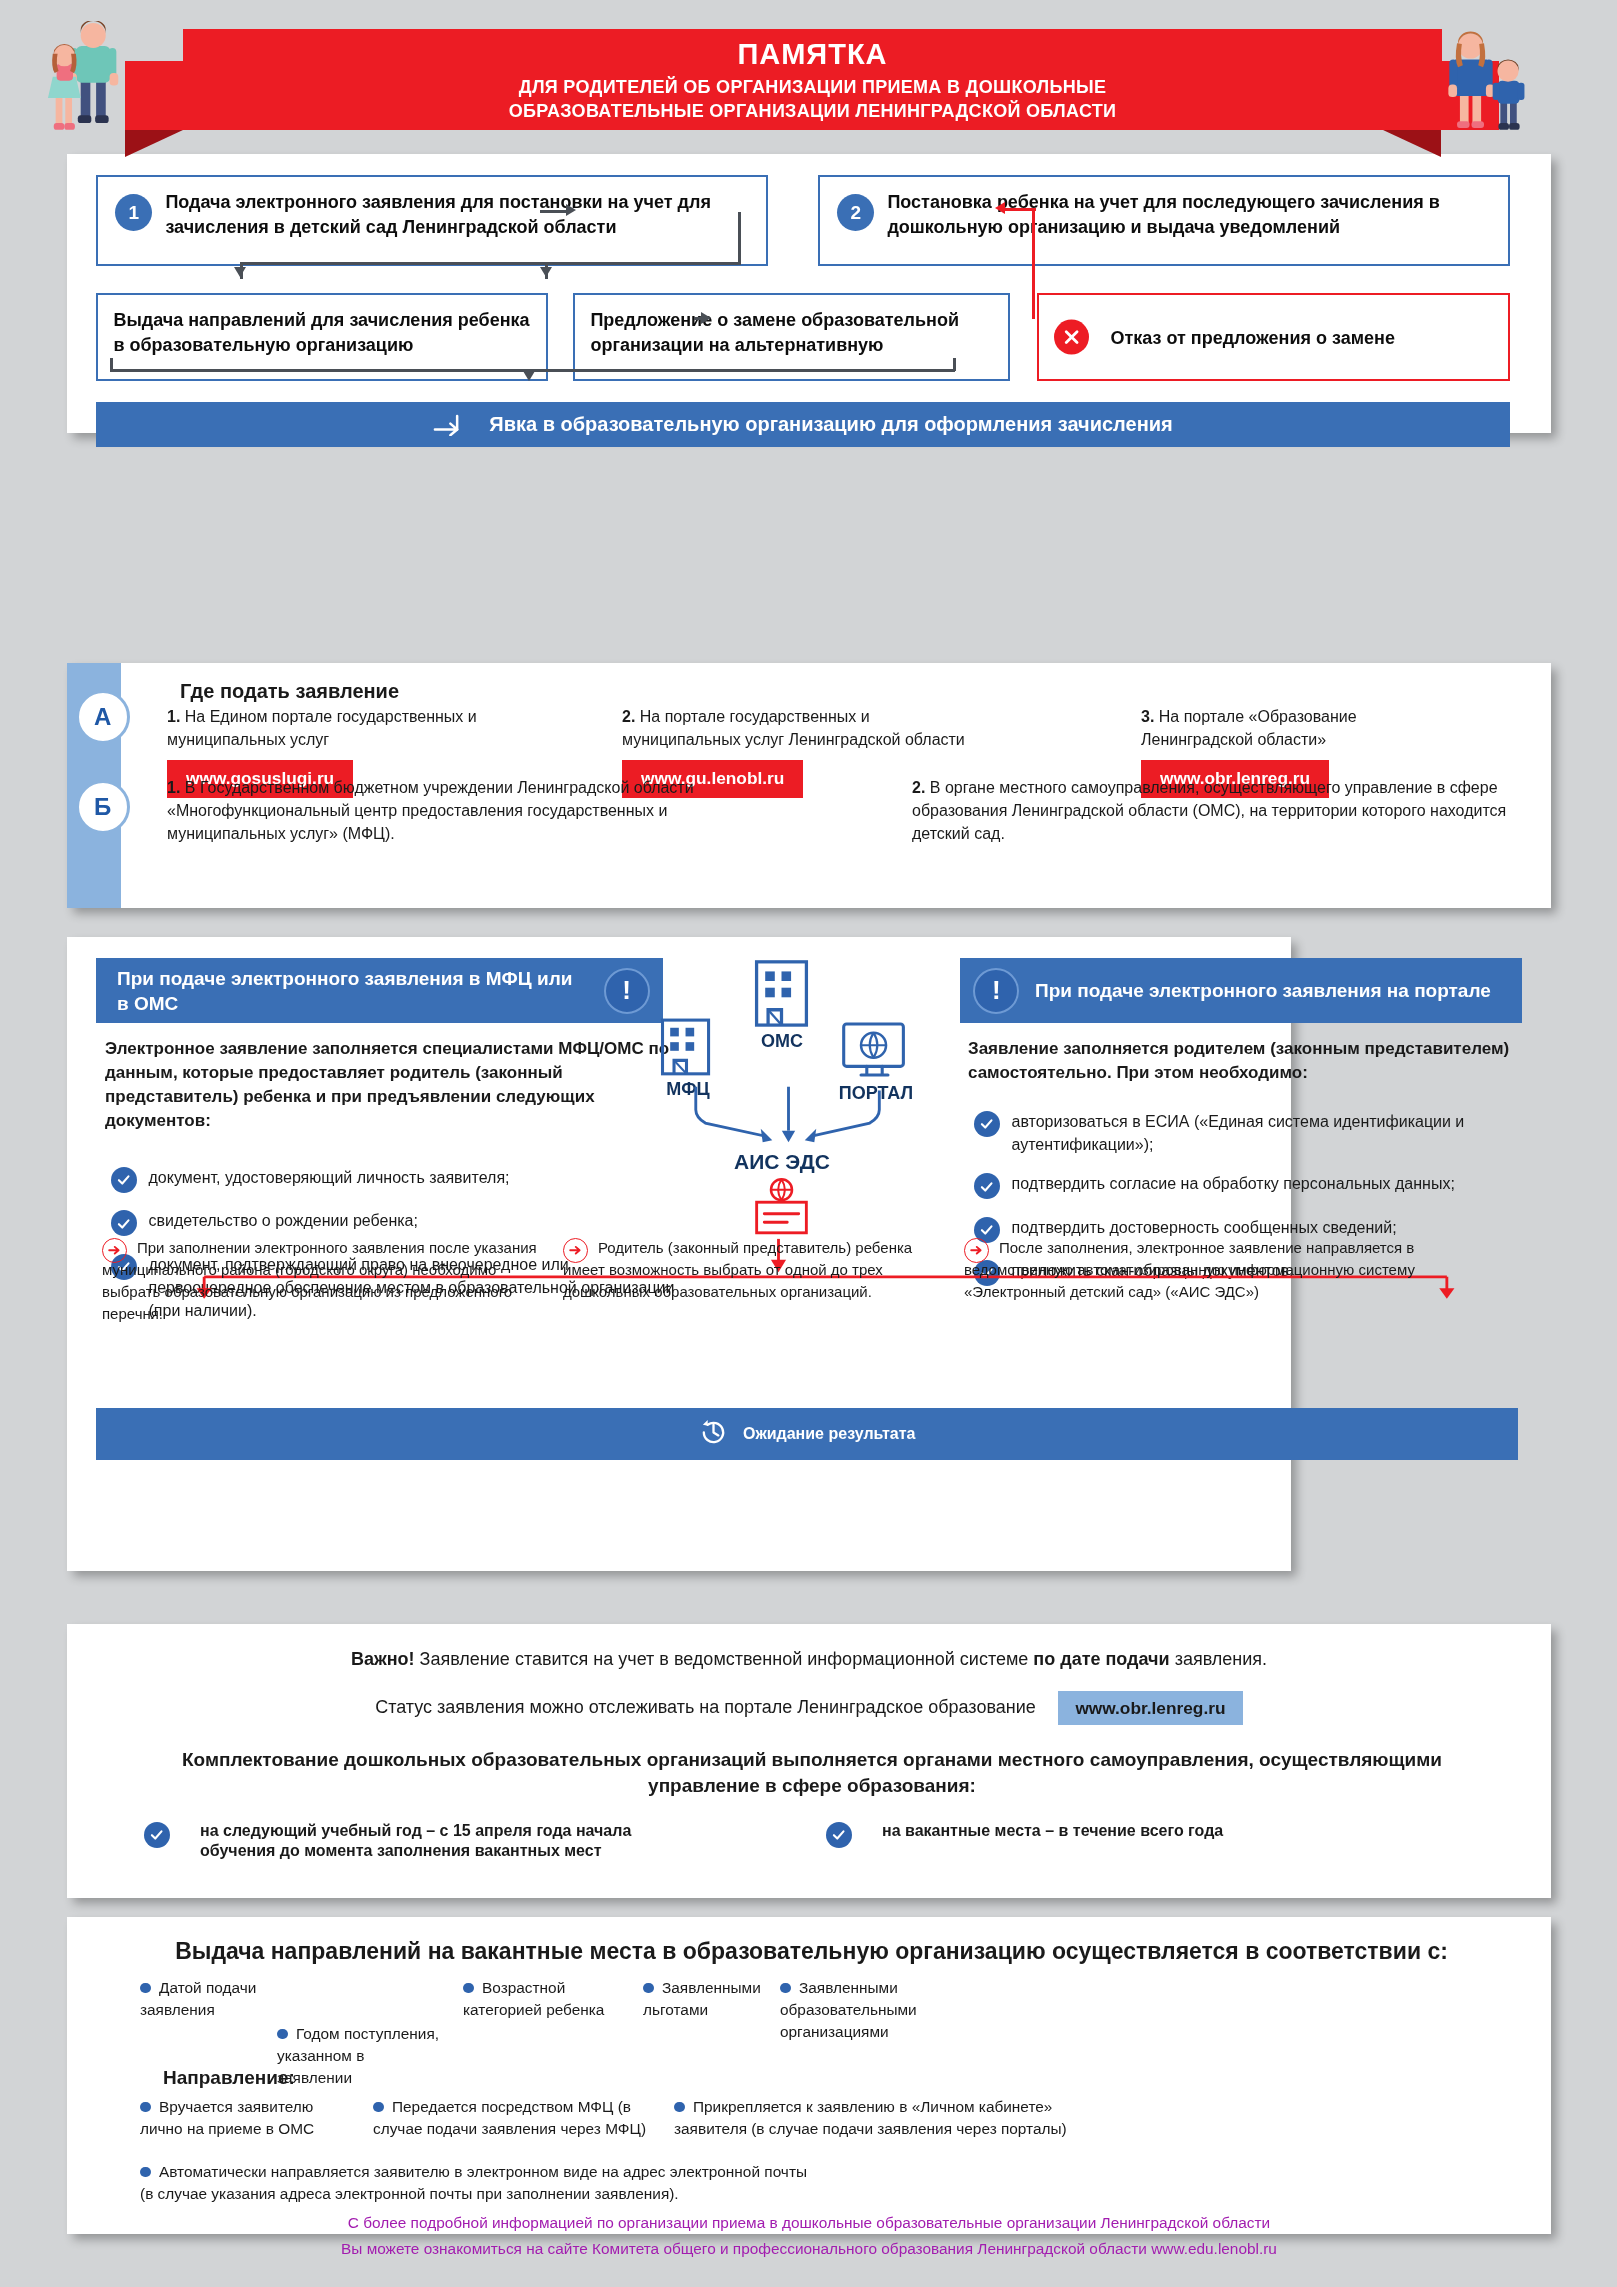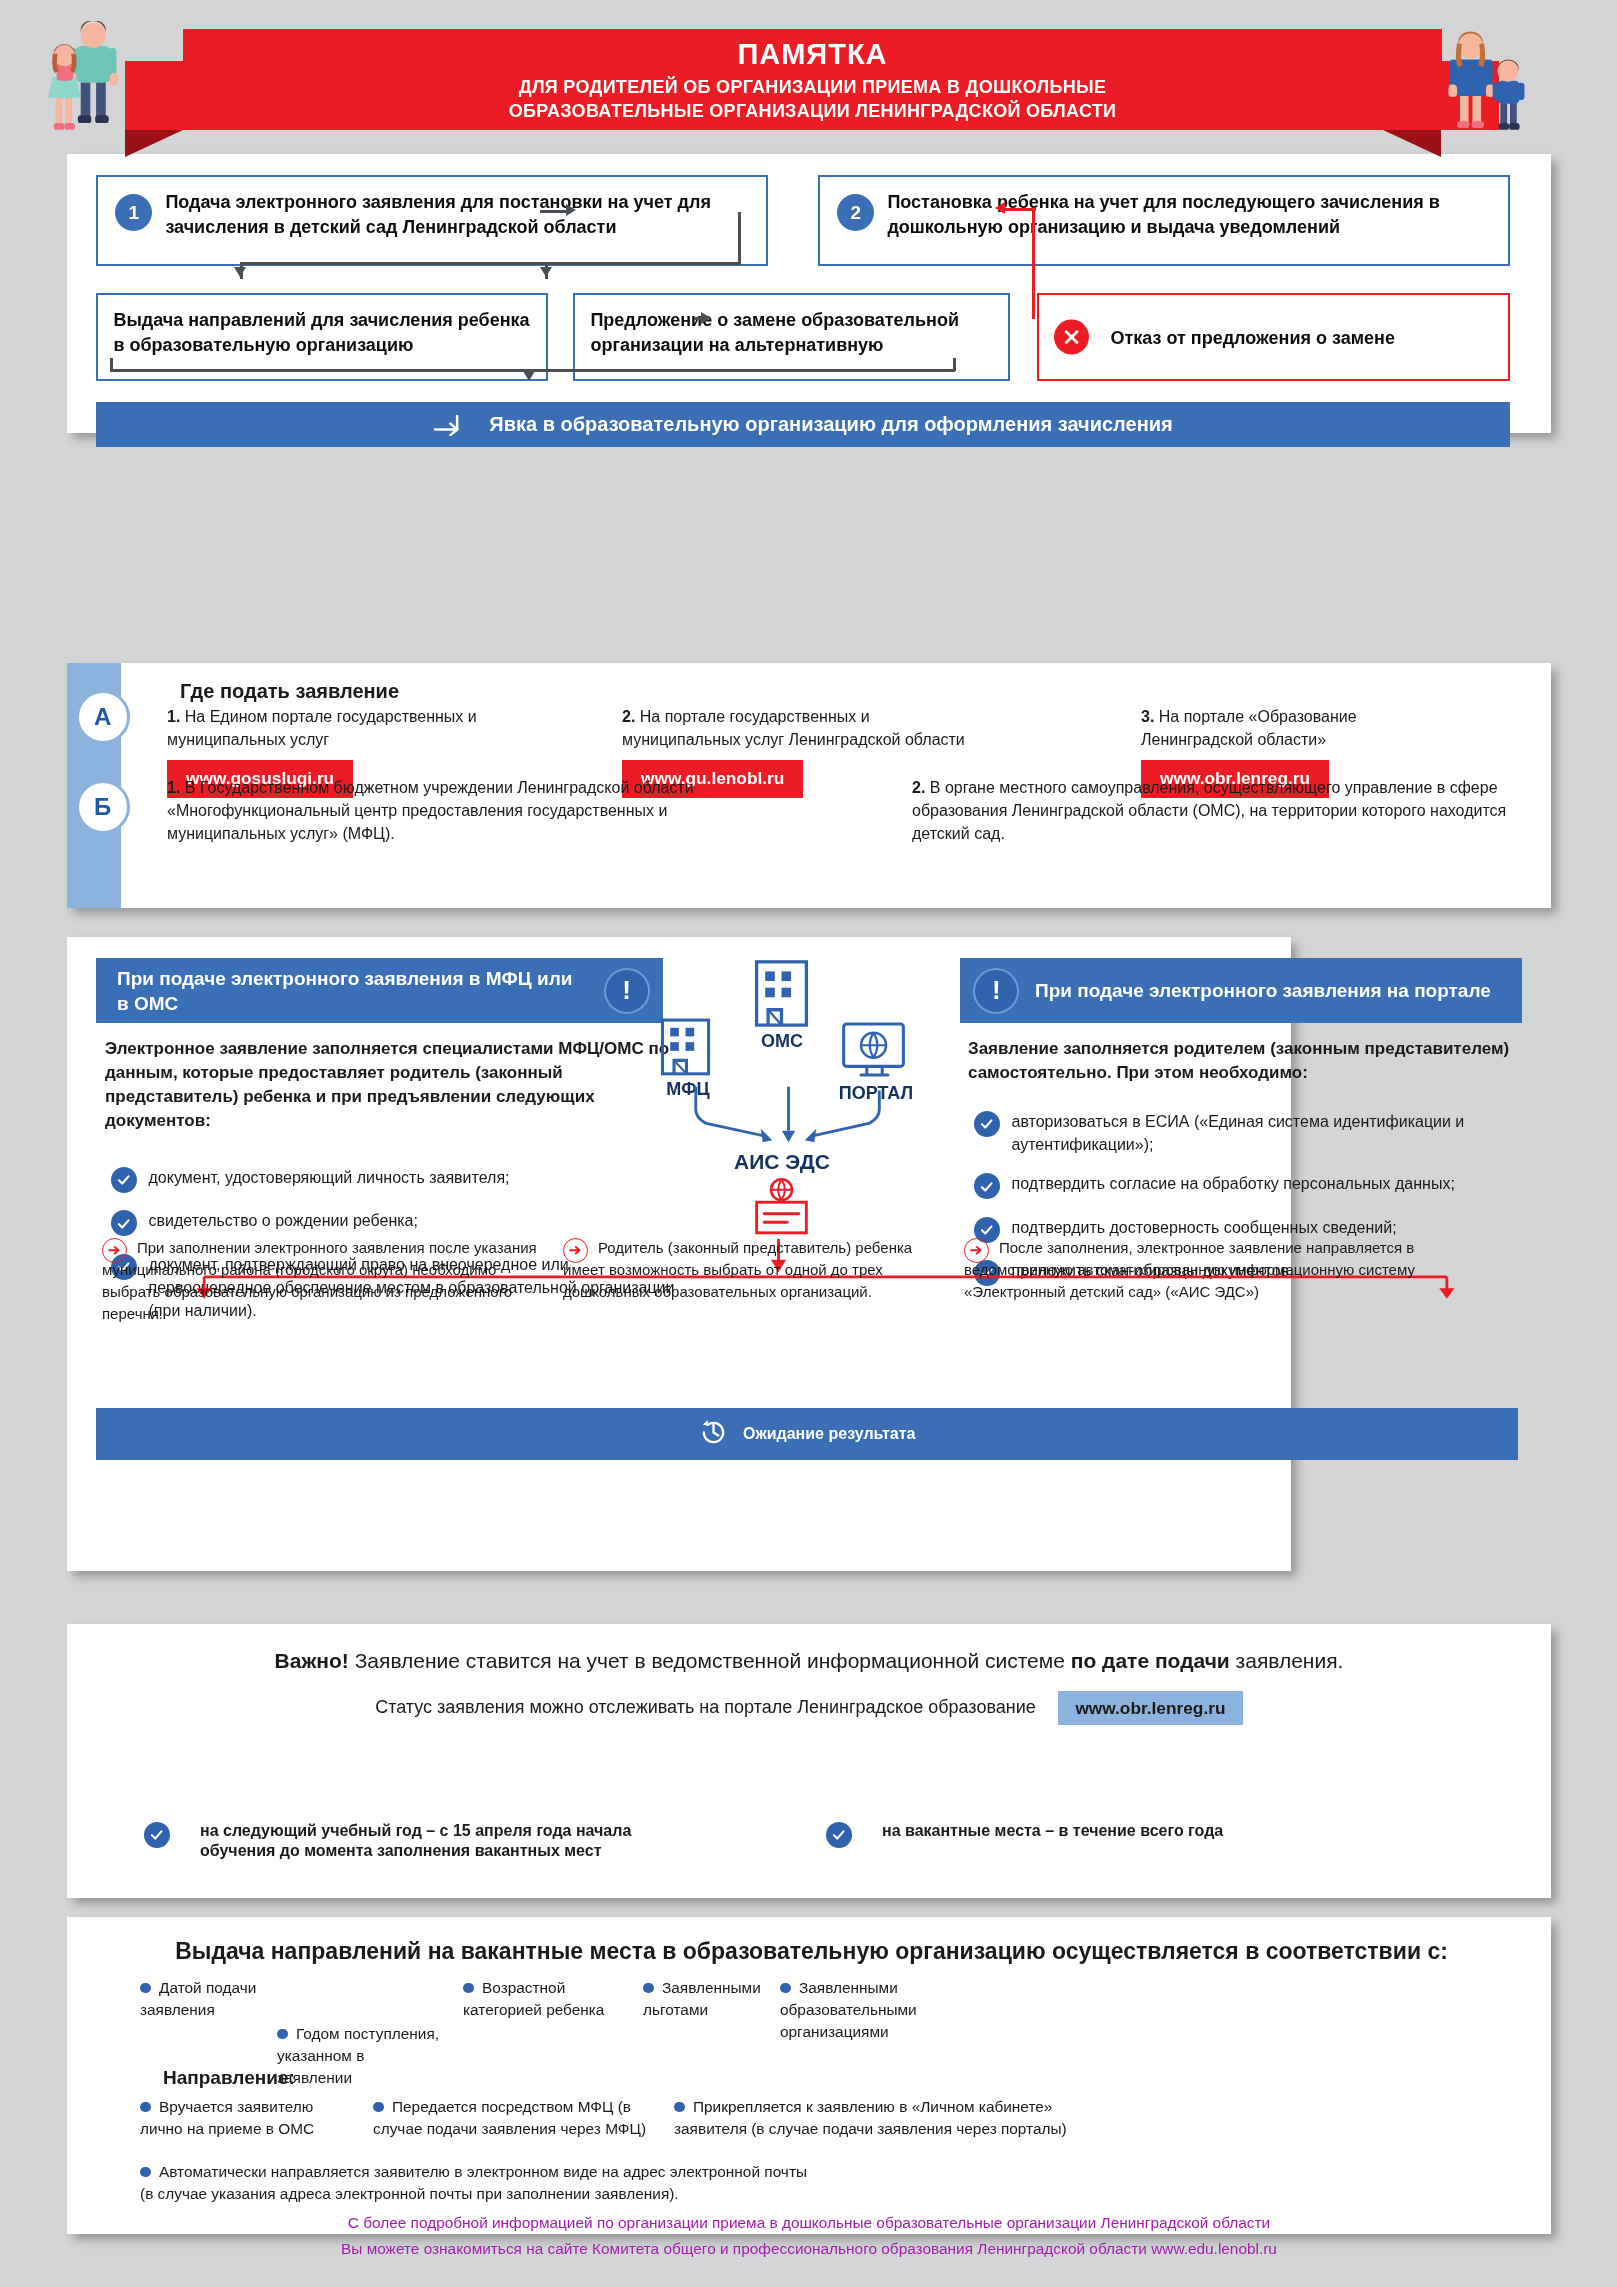--- a/index.html
+++ b/index.html
@@ -543,20 +543,21 @@
   </div>
 
   <div class="card" id="imp-card" data-name="important-card">
     <div class="imp-l1" data-name="important-line-1">
       <b data-name="important-prefix">Важно!</b><span data-name="important-line-1-mid"> Заявление ставится на учет в ведомственной информационной системе </span><b data-name="important-line-1-bold">по дате подачи</b><span data-name="important-line-1-suffix"> заявления.</span>
     </div>
     <div class="imp-l2" data-name="important-line-2">
       <span data-name="important-line-2-text">Статус заявления можно отслеживать на портале Ленинградское образование</span>
       <a class="imp-url" data-name="url-obr-lenreg-status">www.obr.lenreg.ru</a>
     </div>
+    <div class="imp-h" data-name="important-heading">Комплектование дошкольных образовательных организаций выполняется органами местного самоуправления, осуществляющими управление в сфере образования:</div>
     <div class="imp-chk" id="imp-chk-1" data-name="important-item-1">
       <span class="chk" data-name="check-icon">
           <svg viewBox="0 0 14 14">
             <path d="M2 7.5 L5.5 11 L12 3.5" stroke="#fff" stroke-width="2.2" fill="none" stroke-linecap="round" stroke-linejoin="round"></path>
           </svg>
         </span>
       <span data-name="important-item-1-text">на следующий учебный год – с 15 апреля года начала обучения до момента заполнения вакантных мест</span>
     </div>
     <div class="imp-chk" id="imp-chk-2" data-name="important-item-2">
       <span class="chk" data-name="check-icon">
@@ -698,21 +699,21 @@
 .rcall { font-size:15px; line-height:22px; }
 #proc-card [data-name="callout-1"] { left:38px;  top:373px; width:456px; }
 #proc-card [data-name="callout-2"] { left:519px; top:373px; width:370px; }
 #proc-card [data-name="callout-3"] { left:907px; top:373px; width:500px; }
 .rcall .rcirc { width:25px; height:25px; }
 .rcall .rcirc svg { width:14.4px; height:14.4px; }
 .rcall .rtxt { padding-left:35px; }
 .waitbar { left:29px; top:471px; width:1422px; height:52px; font-size:16px; }
 
 
-.imp-l1 { top:25px; font-size:21px; }
+.imp-l1 { top:25px; font-size:18px; }
 .imp-l2 { top:67px; font-size:18px; }
 .imp-url { font-size:17.3px; padding:6.7px 17.3px; }
 .imp-h  { left:106px; top:123px; width:1278px; font-size:19px; line-height:26px; }
 #imp-chk-1 { left:77px;  top:197px; width:548px; font-size:16px; }
 #imp-chk-2 { left:759px; top:197px; width:538px; font-size:16px; }
 
 
 .last-title { left:67px; top:21px; width:1355px; font-size:23px; }
 .bl { font-size:15.4px; line-height:22px; }
 #last-card [data-name="criteria-item-1"] { left:106px; top:65px;  width:144px; }

